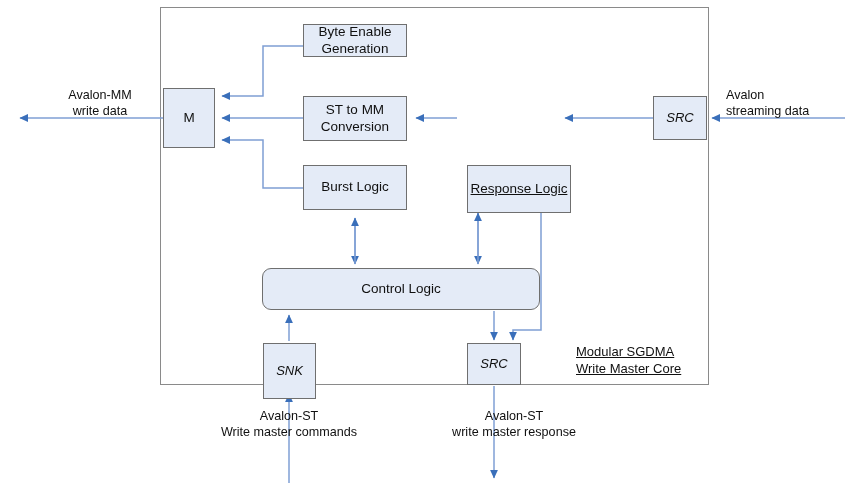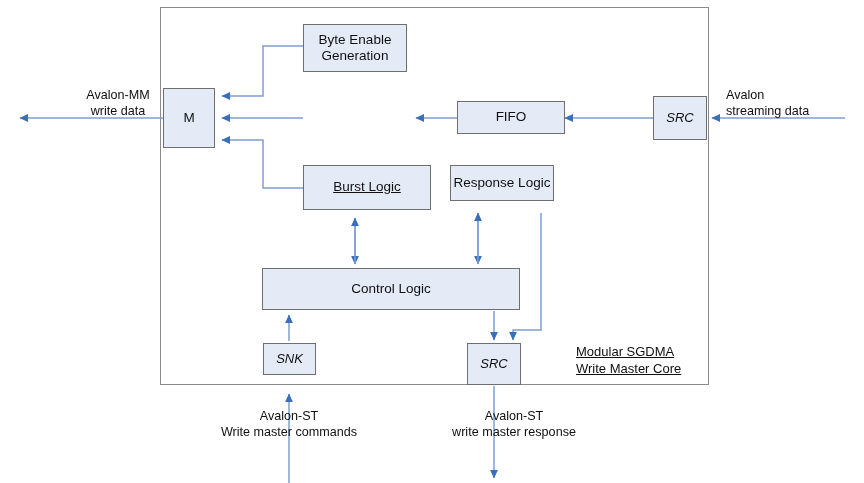--- a/index.html
+++ b/index.html
@@ -108,40 +108,41 @@
 
       <path d="M289,483 L289,394" marker-end="url(#ah)"></path>
 
       <path d="M494,386 L494,478" marker-end="url(#ah)"></path>
 
     </g>
   </svg>
 
   <div class="blk" style="left:163px; top:88px; width:52px; height:60px;">M</div>
 
-  <div class="blk" style="left:303px; top:24px; width:104px; height:48px;">Byte Enable
+  <div class="blk" style="left:303px; top:24px; width:104px; height:33px;">Byte Enable
 Generation</div>
 
+  <div class="blk" style="left:303px; top:96px; width:104px; height:45px;">ST to MM
+Conversion</div>
 
-  <div class="blk" style="left:303px; top:165px; width:128px; height:45px;text-decoration:underline;">Burst Logic</div>
+  <div class="blk" style="left:303px; top:165px; width:104px; height:45px;">Burst Logic</div>
 
-  <div class="blk" style="left:457px; top:101px; width:108px; height:33px;">FIFO</div>
 
   <div class="blk small" style="left:653px; top:96px; width:54px; height:44px;">SRC</div>
 
-  <div class="blk" style="left:450px; top:165px; width:104px; height:36px;">Response
+  <div class="blk" style="left:467px; top:165px; width:104px; height:48px;text-decoration:underline;">Response
 Logic</div>
 
-  <div class="blk" style="left:262px; top:268px; width:258px; height:42px;">Control Logic</div>
+  <div class="blk" style="left:262px; top:268px; width:278px; height:42px;border-radius:9px;">Control Logic</div>
 
-  <div class="blk small" style="left:263px; top:343px; width:53px; height:32px;">SNK</div>
+  <div class="blk small" style="left:263px; top:343px; width:53px; height:56px;">SNK</div>
 
   <div class="blk small" style="left:467px; top:343px; width:54px; height:42px;">SRC</div>
 
-  <div class="lbl" style="left:53px; top:88px; width:130px;">Avalon-MM
+  <div class="lbl" style="left:35px; top:88px; width:130px;">Avalon-MM
 write data</div>
 
   <div class="lbl right" style="left:726px; top:88px; width:140px;">Avalon
 streaming data</div>
 
   <div class="lbl" style="left:172px; top:409px; width:234px;">Avalon-ST
 Write master commands</div>
 
   <div class="lbl" style="left:400px; top:409px; width:228px;">Avalon-ST
 write master response</div>

